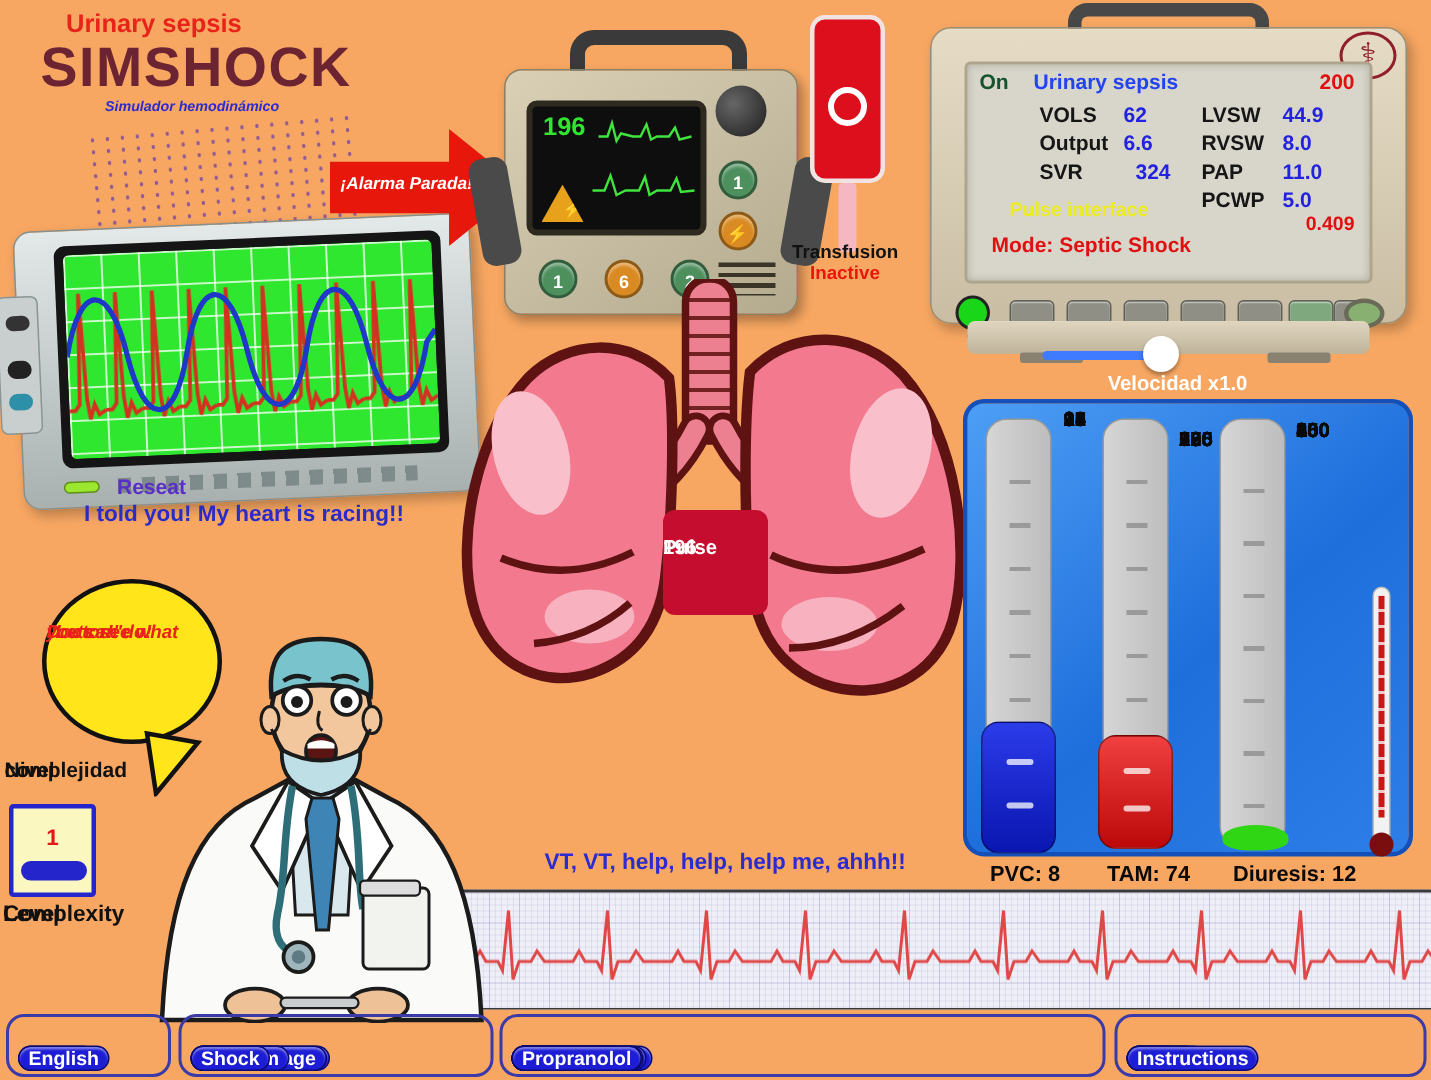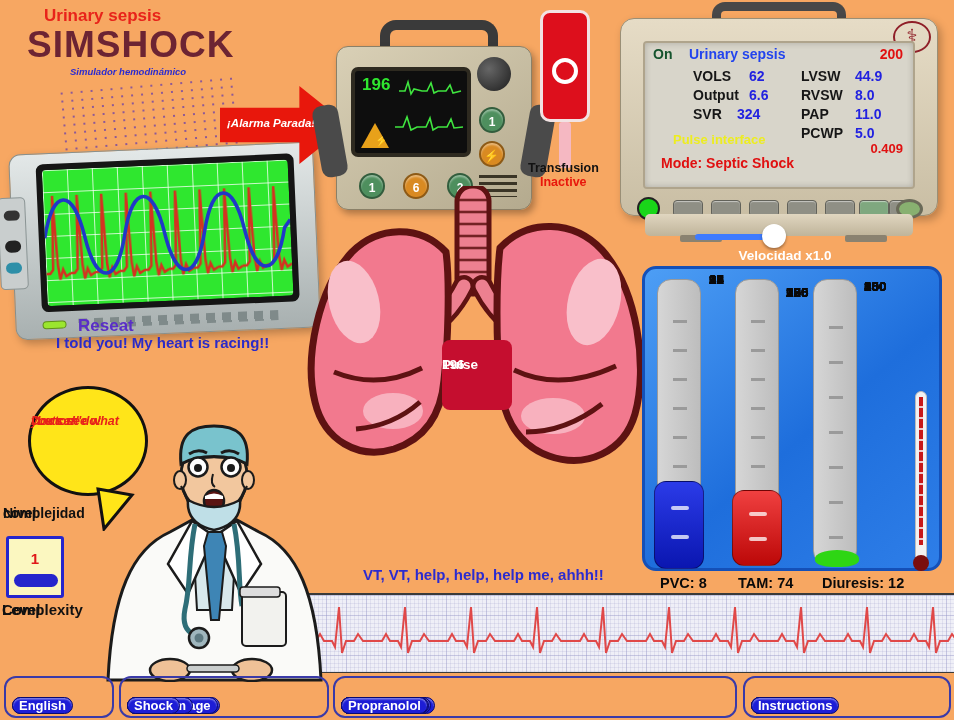--- a/index.html
+++ b/index.html
@@ -31,21 +31,21 @@
     background-size:100% 22px,25px 100%;overflow:hidden;}
   .lmon-screen svg{left:0;top:0;}
   .lmon-module{left:-14px;top:42px;width:28px;height:92px;background:#C9CECE;border:1px solid #8A9494;border-radius:5px;}
   .lmon-module .k1{left:5px;top:12px;width:16px;height:10px;border-radius:5px;background:#333;}
   .lmon-module .k2{left:5px;top:42px;width:16px;height:12px;border-radius:6px;background:#222;}
   .lmon-module .k3{left:5px;top:64px;width:16px;height:11px;border-radius:6px;background:#2E8FA8;}
   .lmon-strip{left:22px;bottom:6px;width:260px;height:15px;}
   .lmon-led{left:4px;top:4px;width:24px;height:8px;border-radius:4px;background:#9BE62E;border:1px solid #5f8f18;}
   .lmon-keys{left:40px;top:3px;width:200px;height:10px;
     background-image:repeating-linear-gradient(90deg,#7F8A8A 0 9px,transparent 9px 16px);}
-  .lmon-note{left:78px;top:316px;color:#5A2EC8;font-weight:bold;font-size:17px;}
+  .lmon-note{left:78px;top:316px;color:#5A2EC8;font-weight:bold;font-size:14px;}
   .lmon-quote{left:56px;top:334px;color:#2B2BC8;font-weight:bold;font-size:15px;text-align:center;}
 
   
   .defib{left:328px;top:20px;width:212px;height:196px;}
   .defib-handle{left:52px;top:0;width:118px;height:32px;border:10px solid #3A3A3A;border-bottom:none;
     border-radius:16px 16px 0 0;}
   .defib-body{left:8px;top:26px;width:196px;height:164px;border-radius:12px;border:1px solid #8a8068;
     background:linear-gradient(145deg,#D9D0B6,#B4AA8E);box-shadow:3px 4px 7px rgba(0,0,0,.3);}
   .defib-paddle-l{left:-20px;top:58px;width:26px;height:72px;background:#4A4A4A;border-radius:9px;transform:rotate(-10deg);}
   .defib-paddle-r{right:-20px;top:58px;width:26px;height:72px;background:#4A4A4A;border-radius:9px;transform:rotate(10deg);}
@@ -307,21 +307,21 @@
       <div class="rmon-screen">
         <div class="rs rmon-on">On</div>
         <div class="rs rmon-scn">Urinary sepsis</div>
         <div class="rs rmon-rate">200</div>
 
         <div class="rs vl-label" style="left:48px;top:25px">VOLS</div>
         <div class="rs vl-value" style="left:104px;top:25px">62</div>
         <div class="rs vl-label" style="left:48px;top:44px">Output</div>
         <div class="rs vl-value" style="left:104px;top:44px">6.6</div>
         <div class="rs vl-label" style="left:48px;top:63px">SVR</div>
-        <div class="rs vl-value" style="left:92px;top:63px">324</div>
+        <div class="rs vl-value" style="left:112px;top:63px">324</div>
 
         <div class="rs vl-label" style="left:156px;top:25px">LVSW</div>
         <div class="rs vl-value" style="left:210px;top:25px">44.9</div>
         <div class="rs vl-label" style="left:156px;top:44px">RVSW</div>
         <div class="rs vl-value" style="left:210px;top:44px">8.0</div>
         <div class="rs vl-label" style="left:156px;top:63px">PAP</div>
         <div class="rs vl-value" style="left:210px;top:63px">11.0</div>
         <div class="rs vl-label" style="left:156px;top:82px">PCWP</div>
         <div class="rs vl-value" style="left:210px;top:82px">5.0</div>
 

